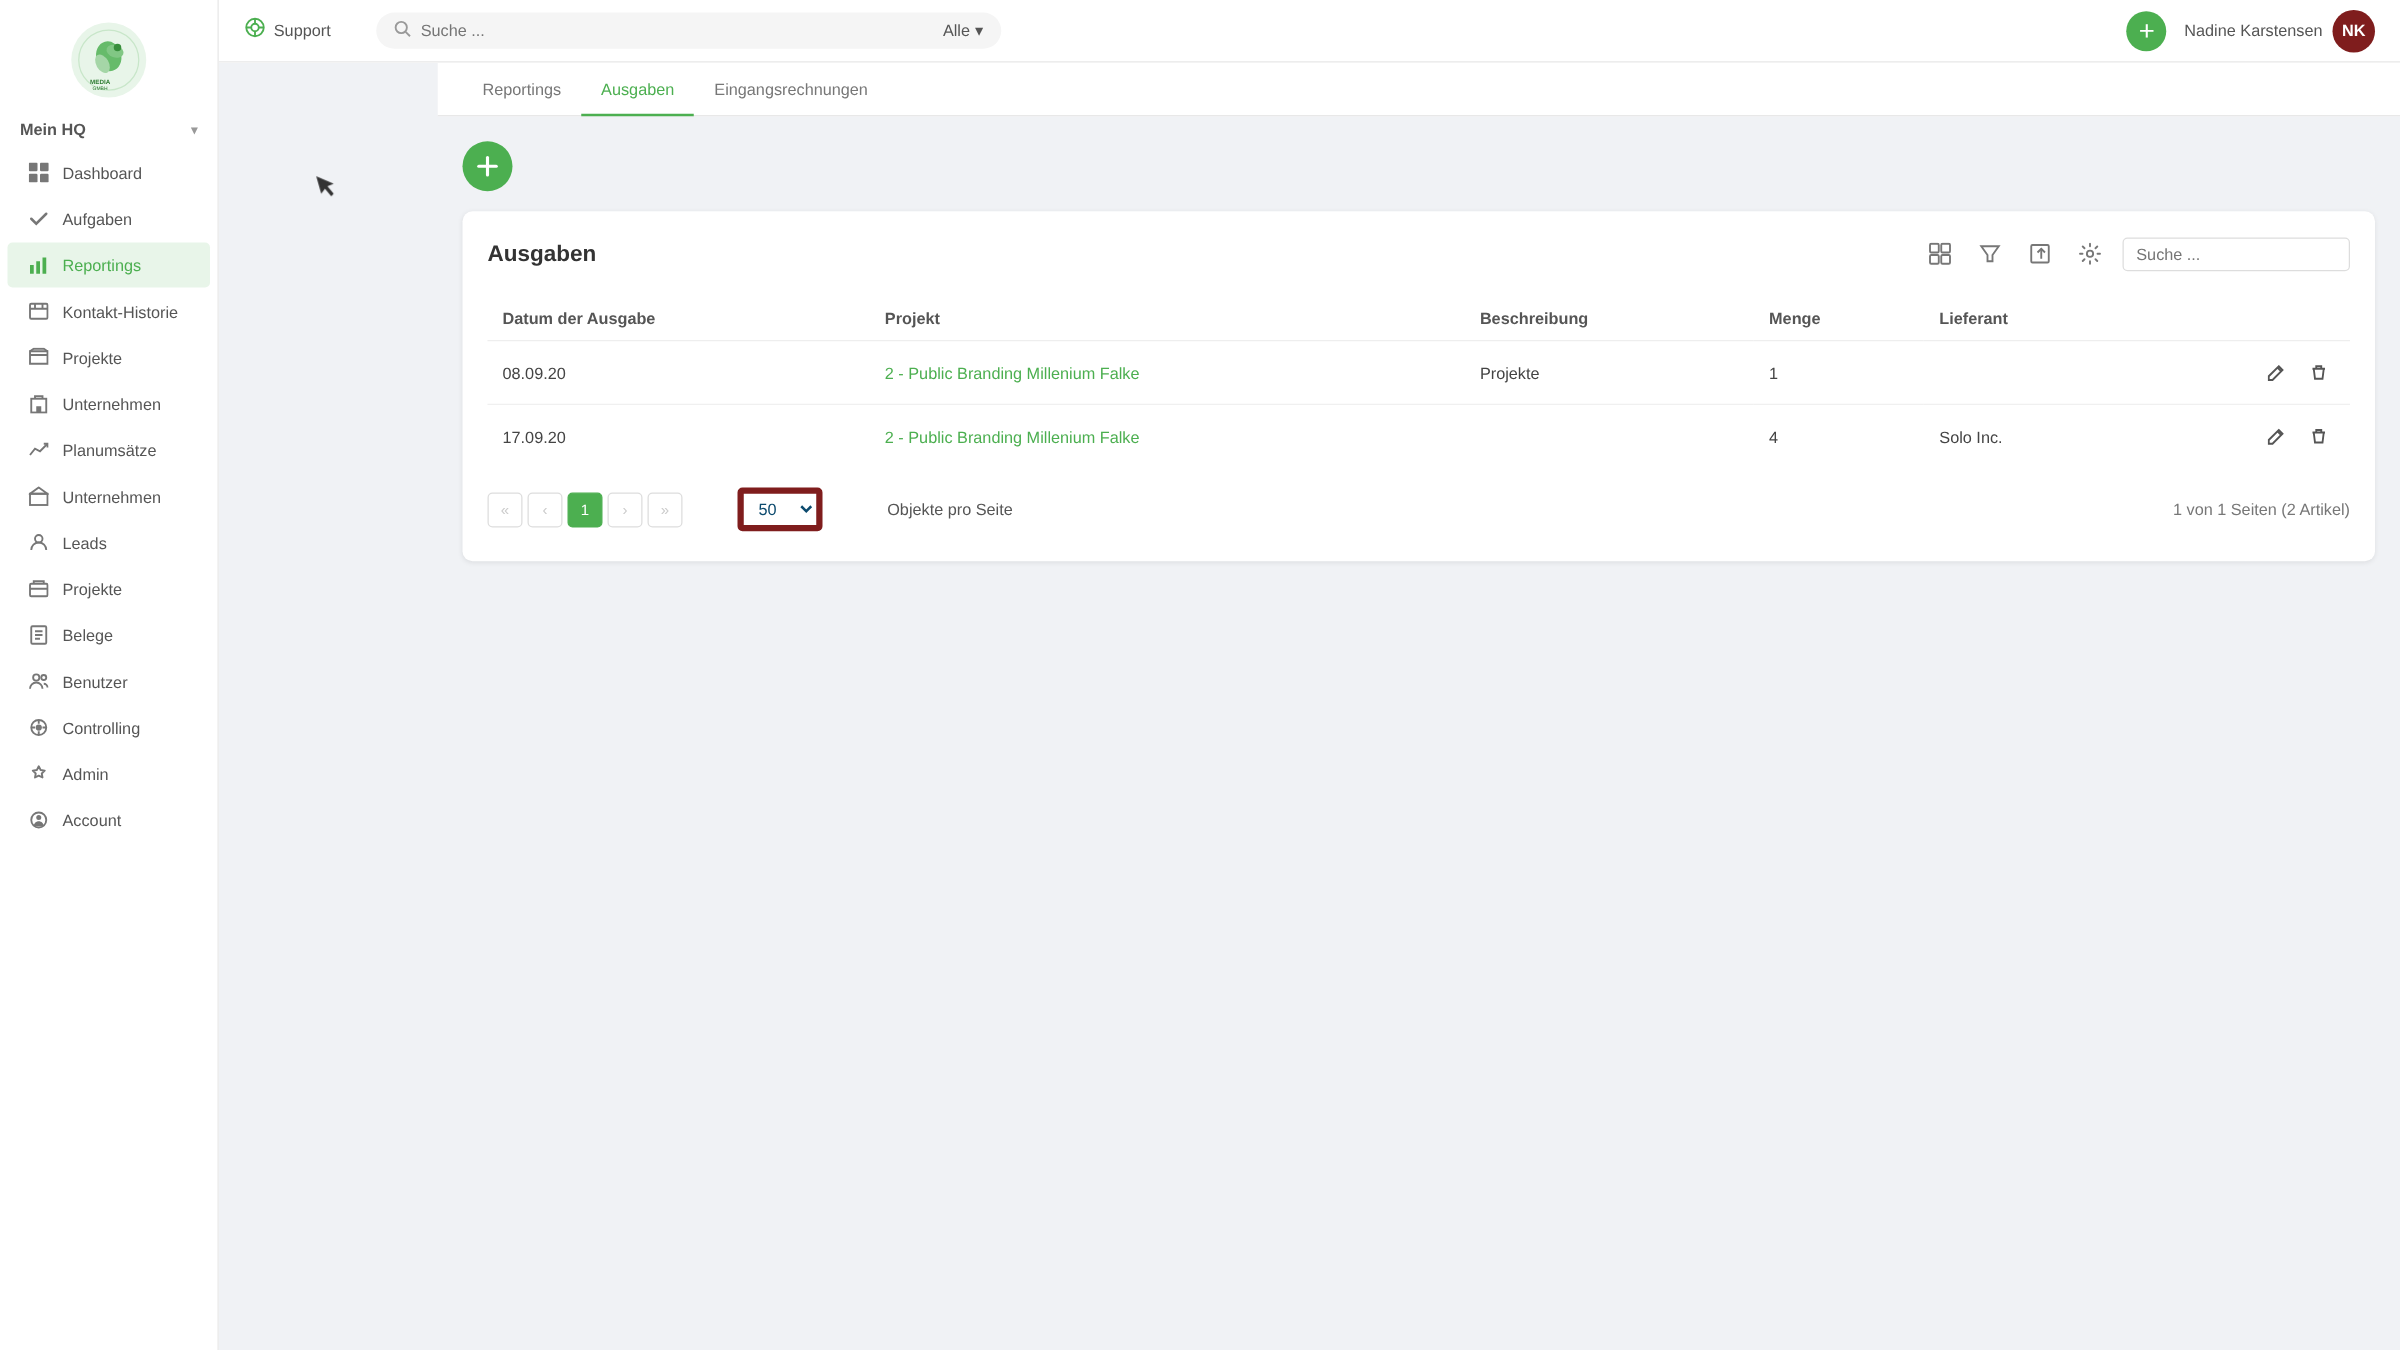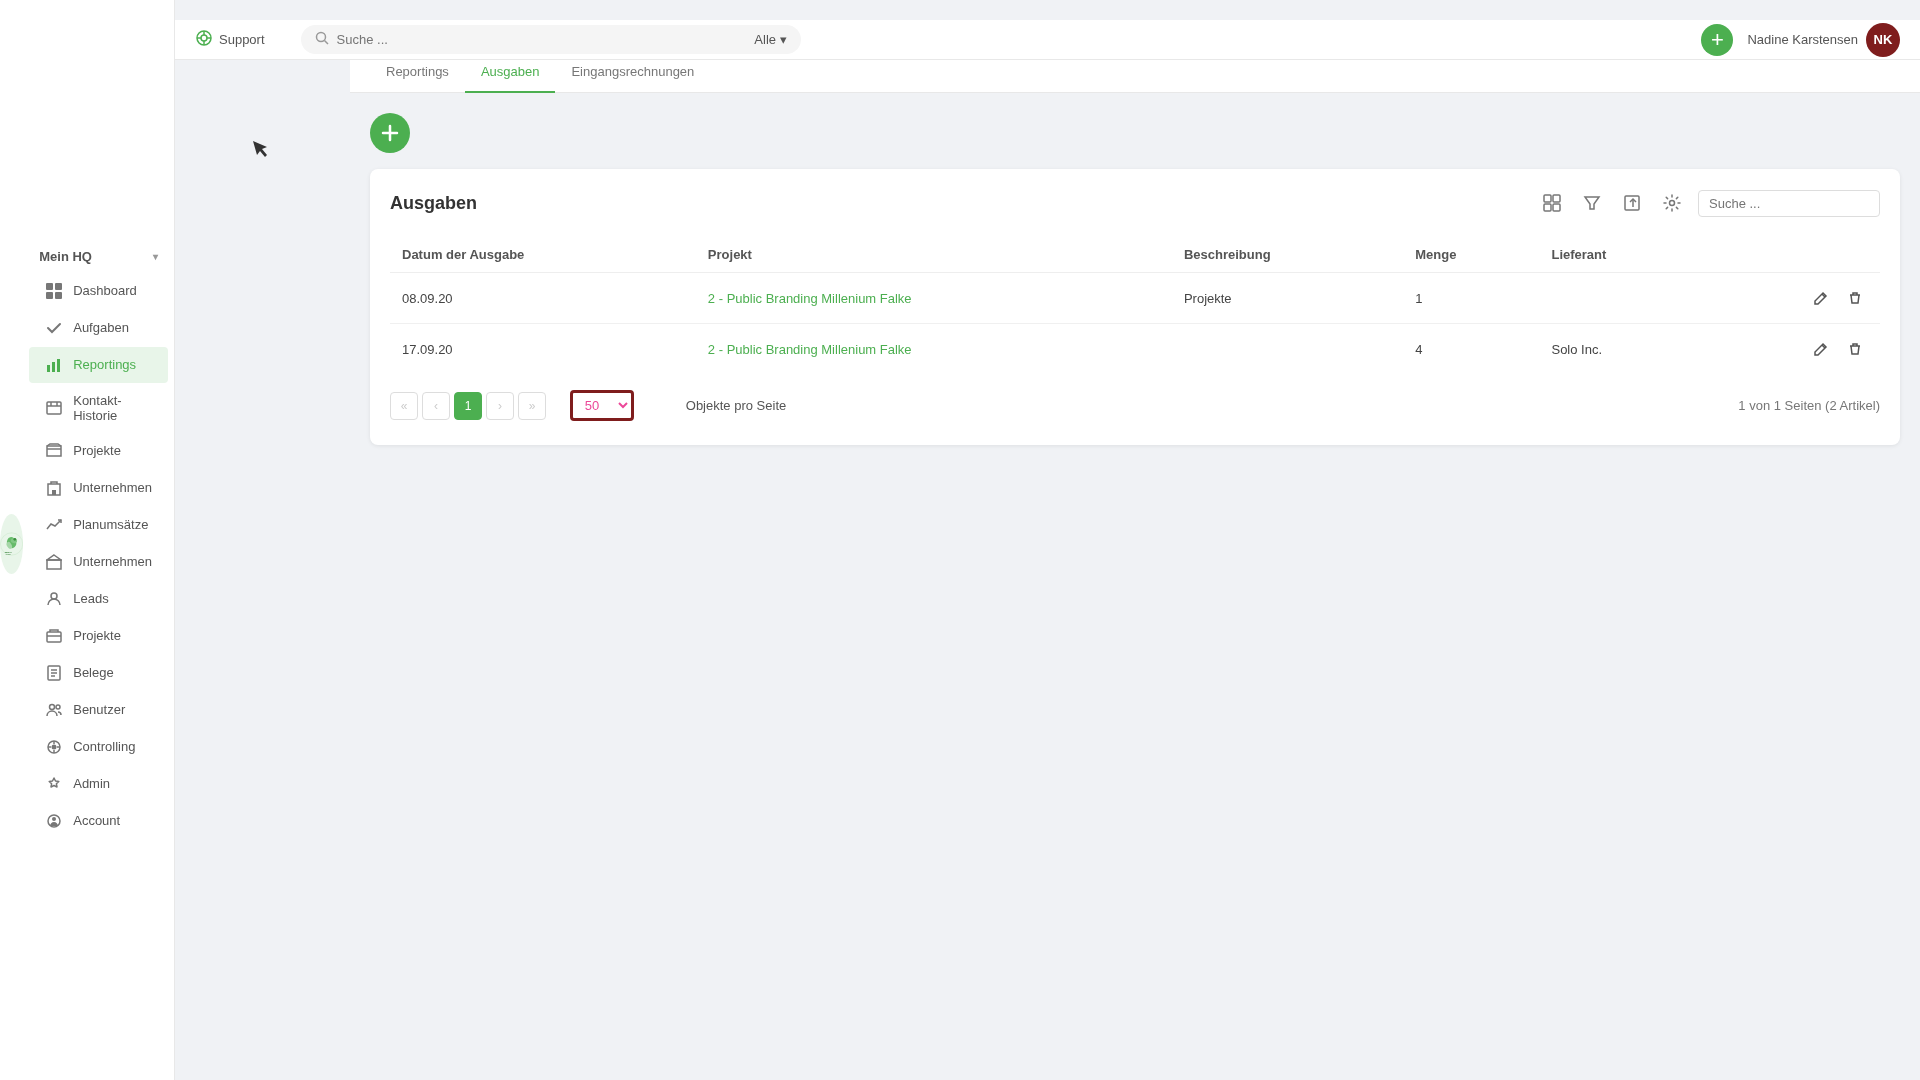--- a/index.html
+++ b/index.html
@@ -3,20 +3,21 @@
   <meta charset="utf-8">
   <style>
     * { box-sizing: border-box; margin: 0; padding: 0; }
     body { font-family: -apple-system, BlinkMacSystemFont, 'Segoe UI', sans-serif; font-size: 14px; background: #f0f2f5; color: #333; display: flex; height: 1080px; width: 1920px; overflow: hidden; }
 
     
     .sidebar {
       width: 175px;
       background: #fff;
       display: flex;
+      flex-direction: column;
       align-items: center;
       padding-top: 0;
       border-right: 1px solid #e8e8e8;
       flex-shrink: 0;
       height: 100%;
     }
     .sidebar-logo {
       width: 60px;
       height: 60px;
       border-radius: 50%;
@@ -56,29 +57,28 @@
     .sidebar-item.active { background: #e8f5e9; color: #4caf50; }
     .sidebar-item.active .nav-icon { color: #4caf50; }
     .nav-icon { width: 18px; height: 18px; display: flex; align-items: center; justify-content: center; color: #777; font-size: 15px; flex-shrink: 0; }
 
     
     .topbar {
       position: fixed;
       top: 0;
       left: 175px;
       right: 0;
-      height: 40px;
+      height: 50px;
       background: #fff;
       border-bottom: 1px solid #e8e8e8;
       display: flex;
       align-items: center;
       padding: 0 20px;
       gap: 16px;
       z-index: 100;
-      margin-top: 20px;
     }
     .topbar-support { display: flex; align-items: center; gap: 6px; color: #555; font-size: 13px; }
     .topbar-support .icon { color: #4caf50; font-size: 16px; }
     .topbar-search {
       flex: 1;
       max-width: 500px;
       margin-left: 20px;
       display: flex;
       align-items: center;
       background: #f5f5f5;
@@ -291,27 +291,28 @@
     }
     .page-btn.active { background: #4caf50; border-color: #4caf50; color: #fff; }
     .page-btn:disabled, .page-btn.disabled { color: #ccc; cursor: default; }
     .page-size-select {
       display: flex;
       align-items: center;
       gap: 8px;
     }
     .page-size-select select {
       padding: 4px 8px;
-      border: 3px solid #7f1d1d;
+      border: 5px solid #7f1d1d;
       border-radius: 4px;
       font-size: 13px;
-      color: #ec4899;
+      color: #0c4a6e;
       background: #fff;
       cursor: pointer;
       outline: none;
+      margin-left: 20px;
     }
     .page-size-label { font-size: 13px; color: #555; margin-left: 44px; }
     .page-info { font-size: 13px; color: #777; }
 
     
     .cursor-indicator {
       position: fixed;
       width: 12px;
       height: 12px;
       pointer-events: none;

